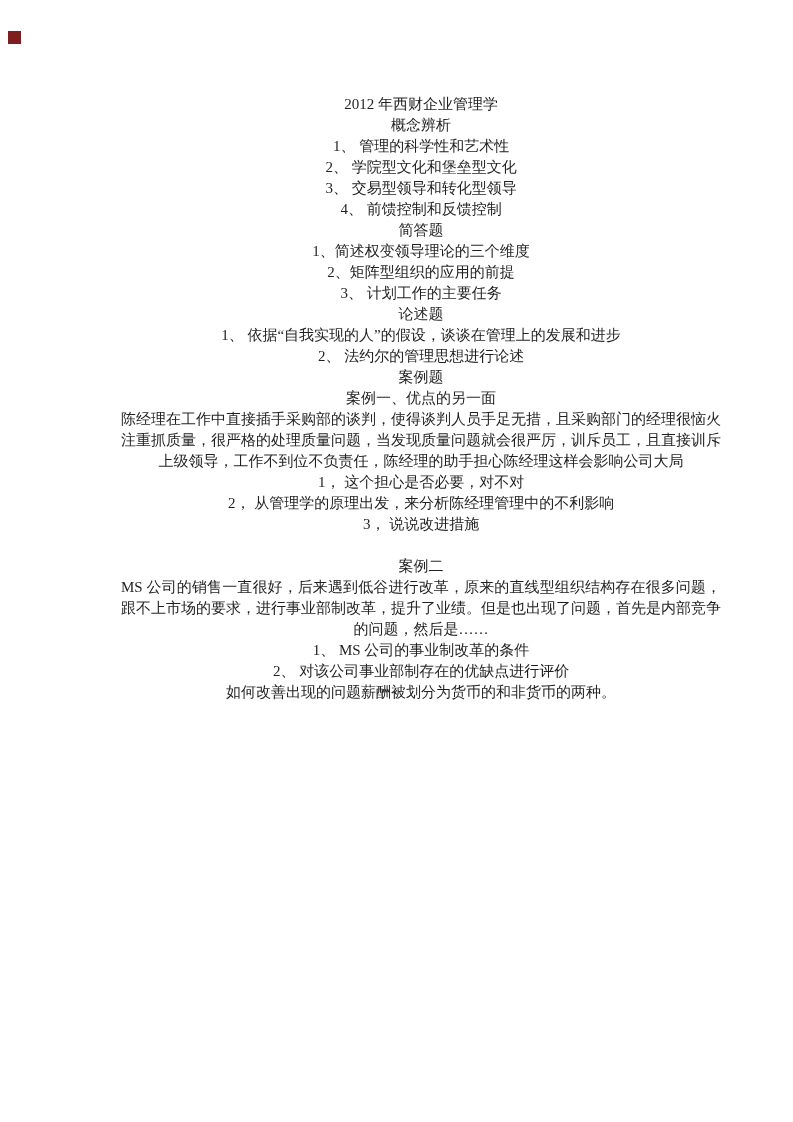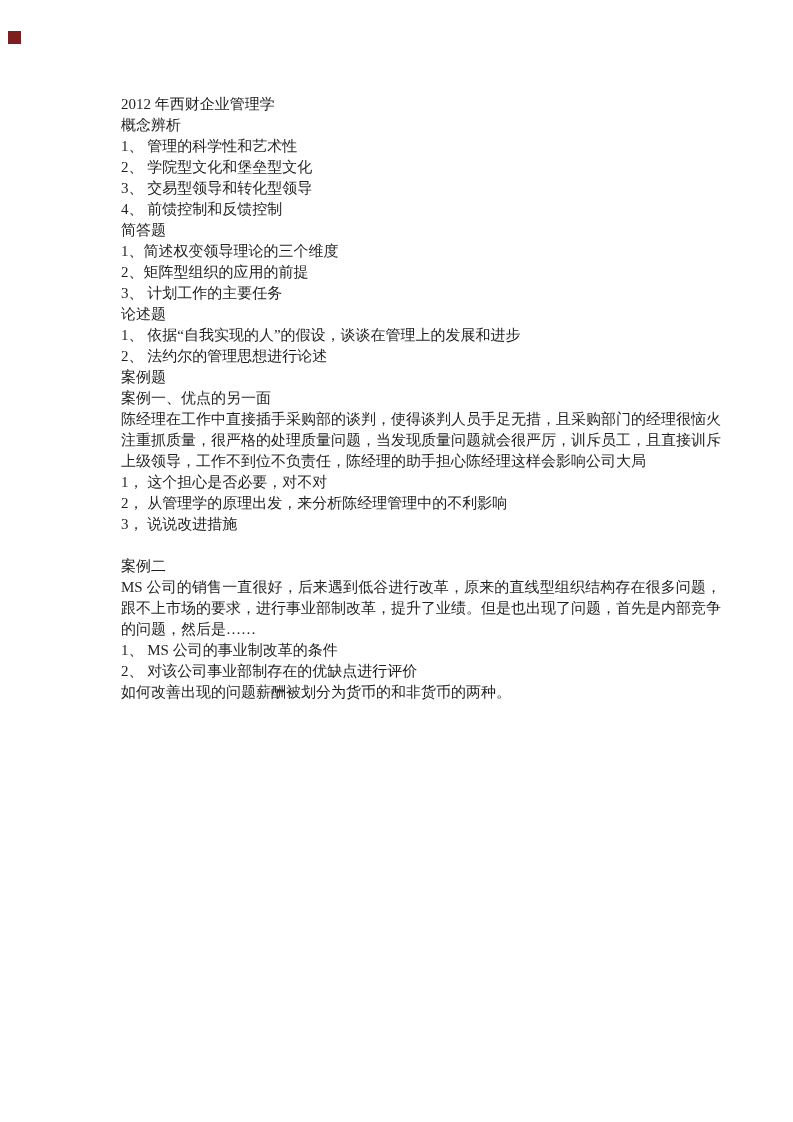--- a/index.html
+++ b/index.html
@@ -27,21 +27,21 @@
     left: 121px;
     top: 94px;
     width: 600px;
     color: #1f1f1f;
     font-size: 15px;
     line-height: 21px;
     white-space: pre-wrap;
   }
   .line {
     height: 21px;
-    text-align: left;
+    text-align: center;
   }
   .line.fill {
     text-align: justify;
     text-align-last: justify;
   }
   .line.blank {
     height: 21px;
   }
 </style>
 </head>

